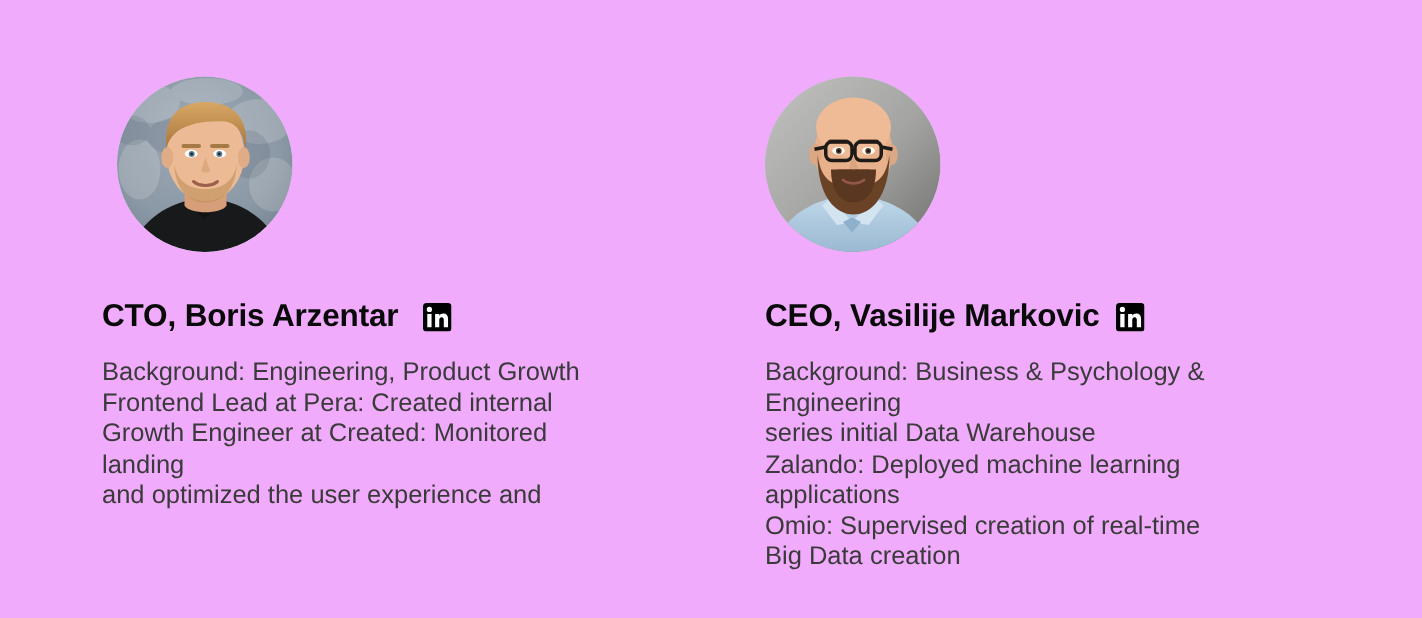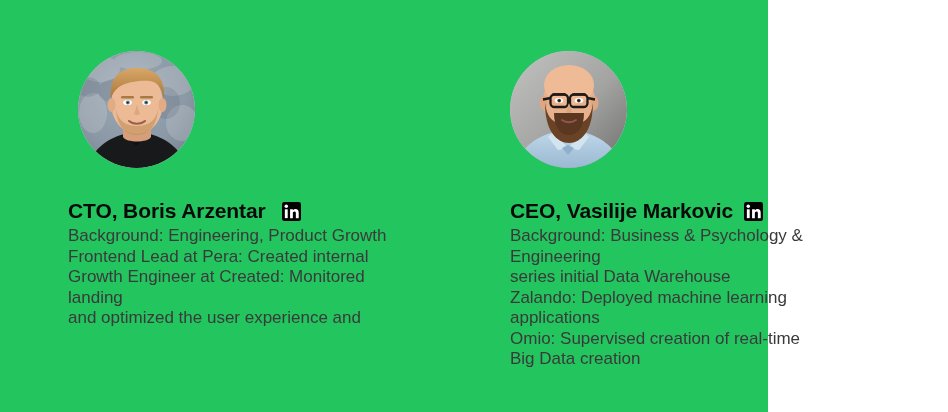--- a/index.html
+++ b/index.html
@@ -9,23 +9,23 @@
   }
   body {
     width: 948px;
     height: 412px;
     overflow: hidden;
     font-family: "Liberation Sans", sans-serif;
     -webkit-font-smoothing: antialiased;
   }
   .page {
     position: relative;
-    width: 768px;
+    width: 948px;
     height: 412px;
-    background: #22c55e;
+    background: #f0abfc;
   }
   .profile {
     position: absolute;
     top: 0;
     width: 420px;
   }
   .profile-left  { left: 68px; }
   .profile-right { left: 510px; }
 
   
@@ -62,21 +62,21 @@
     width: 19px;
     height: 19px;
     margin-left: 16px;
     flex: 0 0 auto;
   }
   .profile-right .li-icon { margin-left: 11px; }
   .li-icon svg { display: block; width: 19px; height: 19px; }
 
   
   .bio {
-    margin-top: 2px;
+    margin-top: 14px;
     font-size: 17px;
     line-height: 20.5px;
     color: #3a3a3a;
     width: 345px;
   }
   .bio .line { white-space: pre-wrap; }
 </style>
 </head>
 <body>
 

